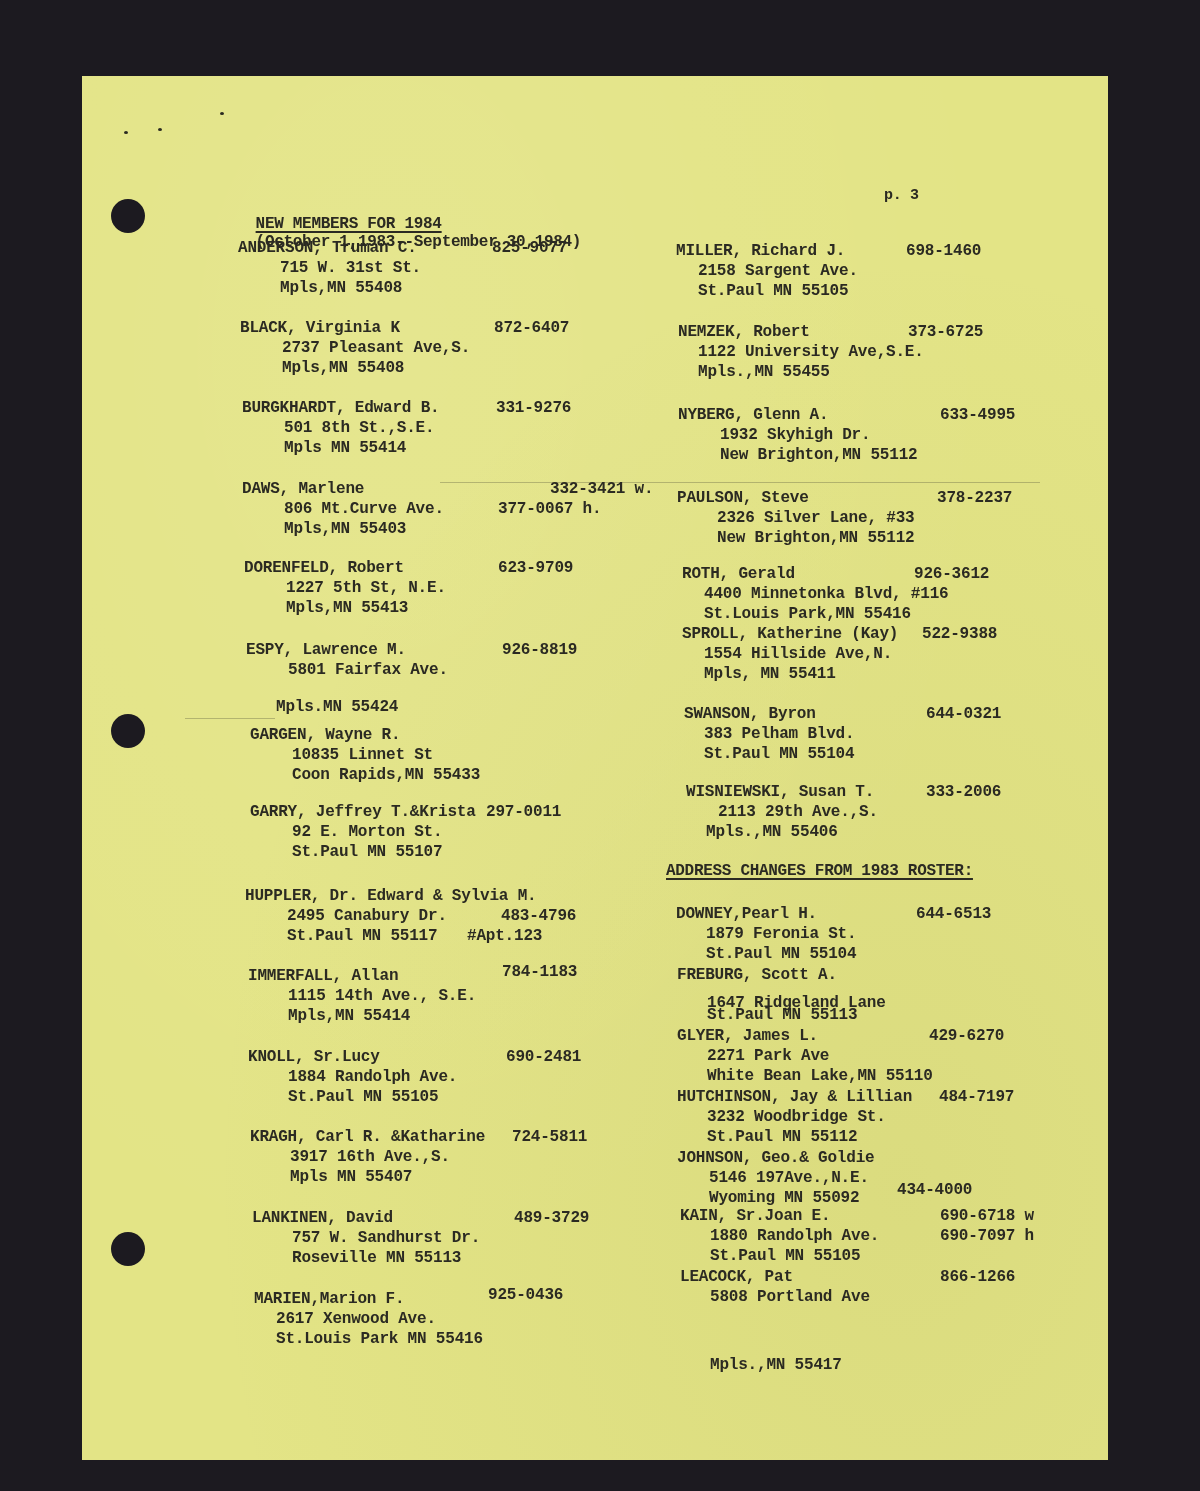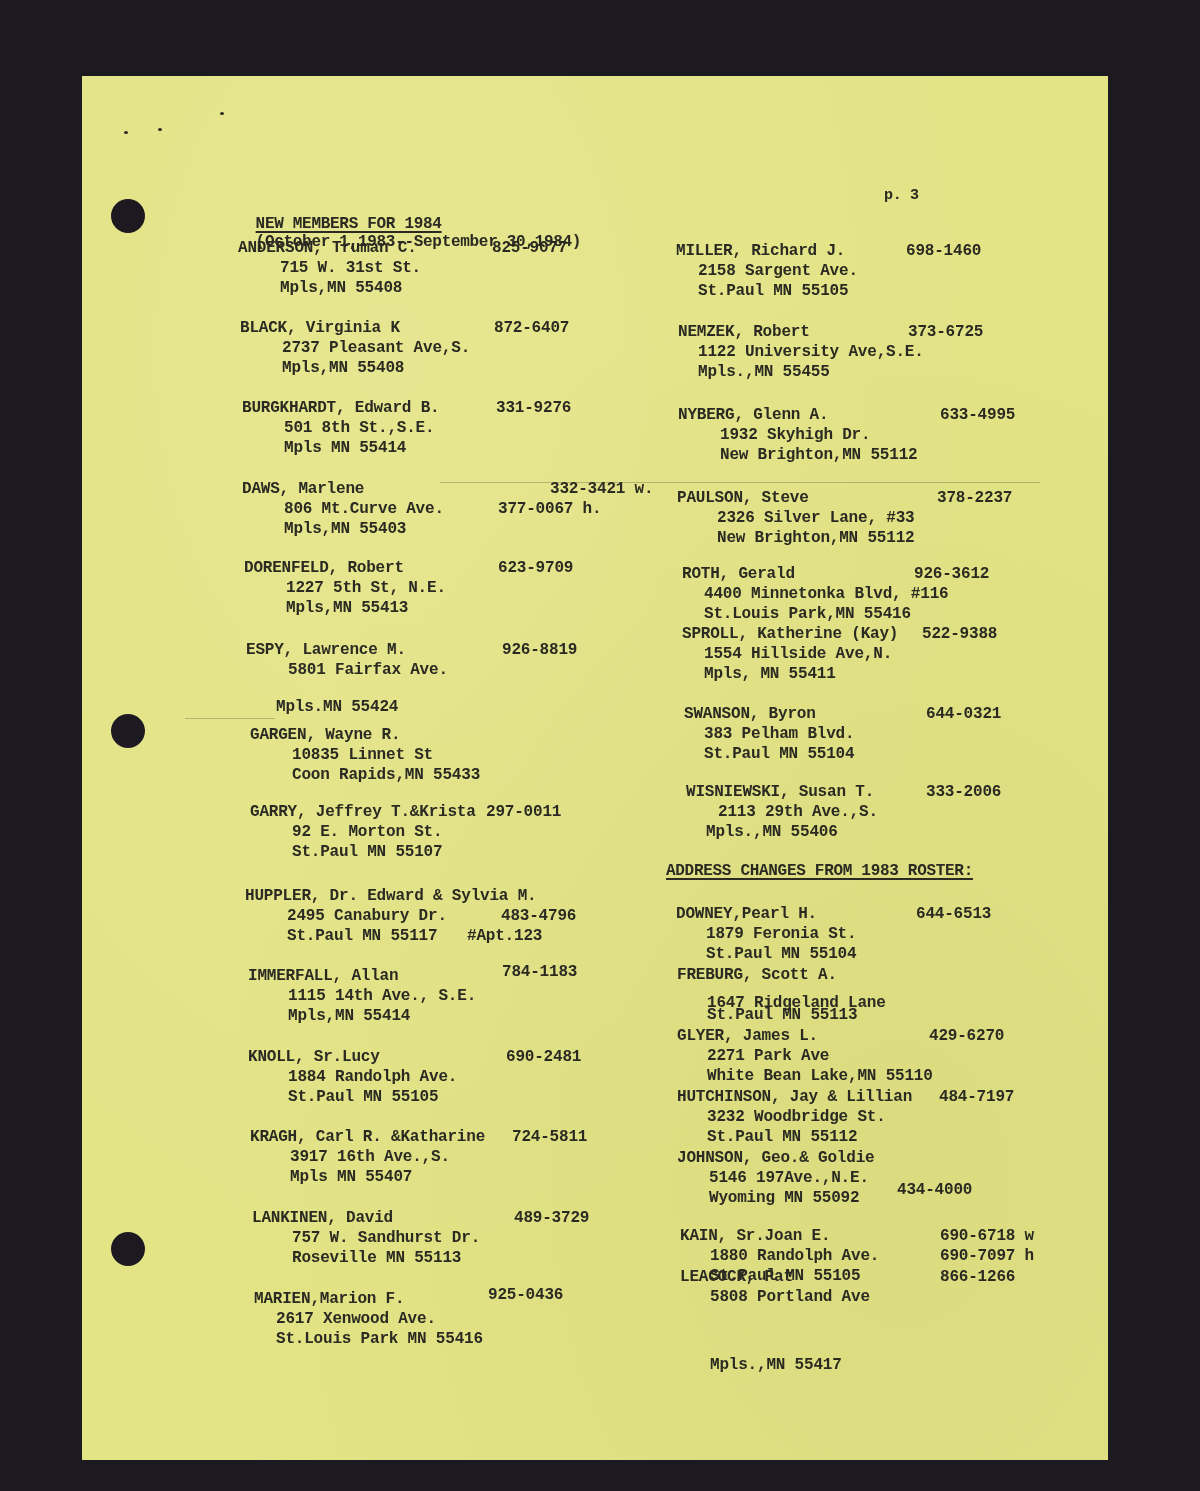--- a/index.html
+++ b/index.html
@@ -258,21 +258,21 @@
   <span class="l2" style="left:30px;">St.Paul MN 55112</span>
 </div>
 
 <div class="txt entry" style="left:677px;top:1148px;">
   <span class="name">JOHNSON, Geo.&amp; Goldie</span>
   <span class="phone" style="left:220px;top:-4px;margin-top:36px;">434-4000</span>
   <span class="l1" style="left:32px;">5146 197Ave.,N.E.</span>
   <span class="l2" style="left:32px;">Wyoming MN 55092</span>
 </div>
 
-<div class="txt entry" style="left:680px;top:1206px;margin-top:20px;">
+<div class="txt entry" style="left:680px;top:1206px;">
   <span class="name">KAIN, Sr.Joan E.</span>
   <span class="phone" style="left:260px;">690-6718 w</span>
   <span class="phone2" style="left:260px;">690-7097 h</span>
   <span class="l1" style="left:30px;">1880 Randolph Ave.</span>
   <span class="l2" style="left:30px;">St.Paul MN 55105</span>
 </div>
 
 <div class="txt entry" style="left:680px;top:1267px;">
   <span class="name">LEACOCK, Pat</span>
   <span class="phone" style="left:260px;">866-1266</span>

